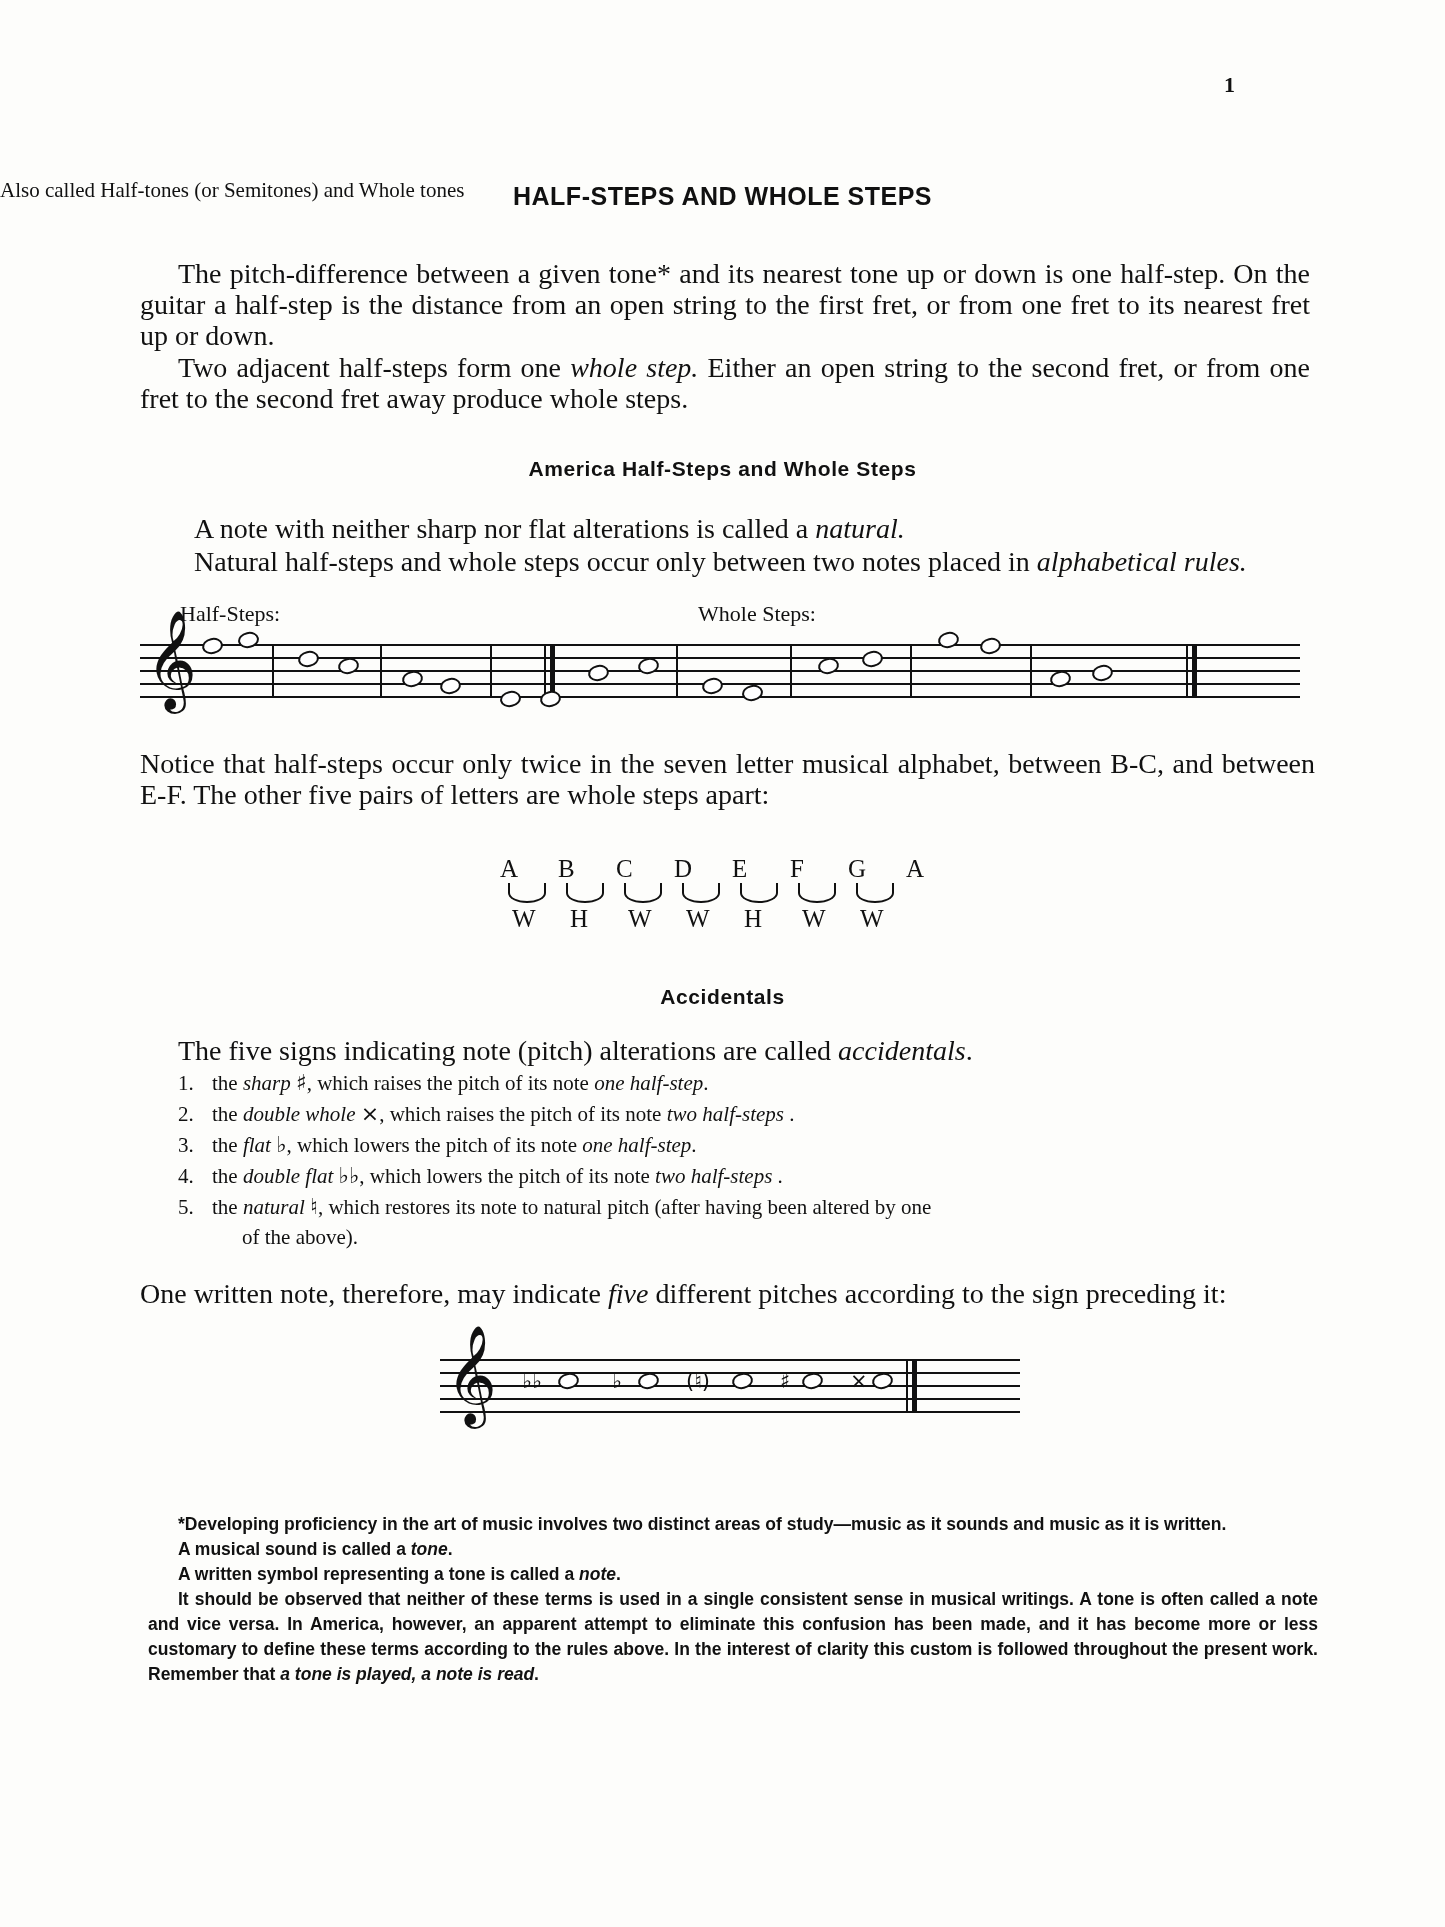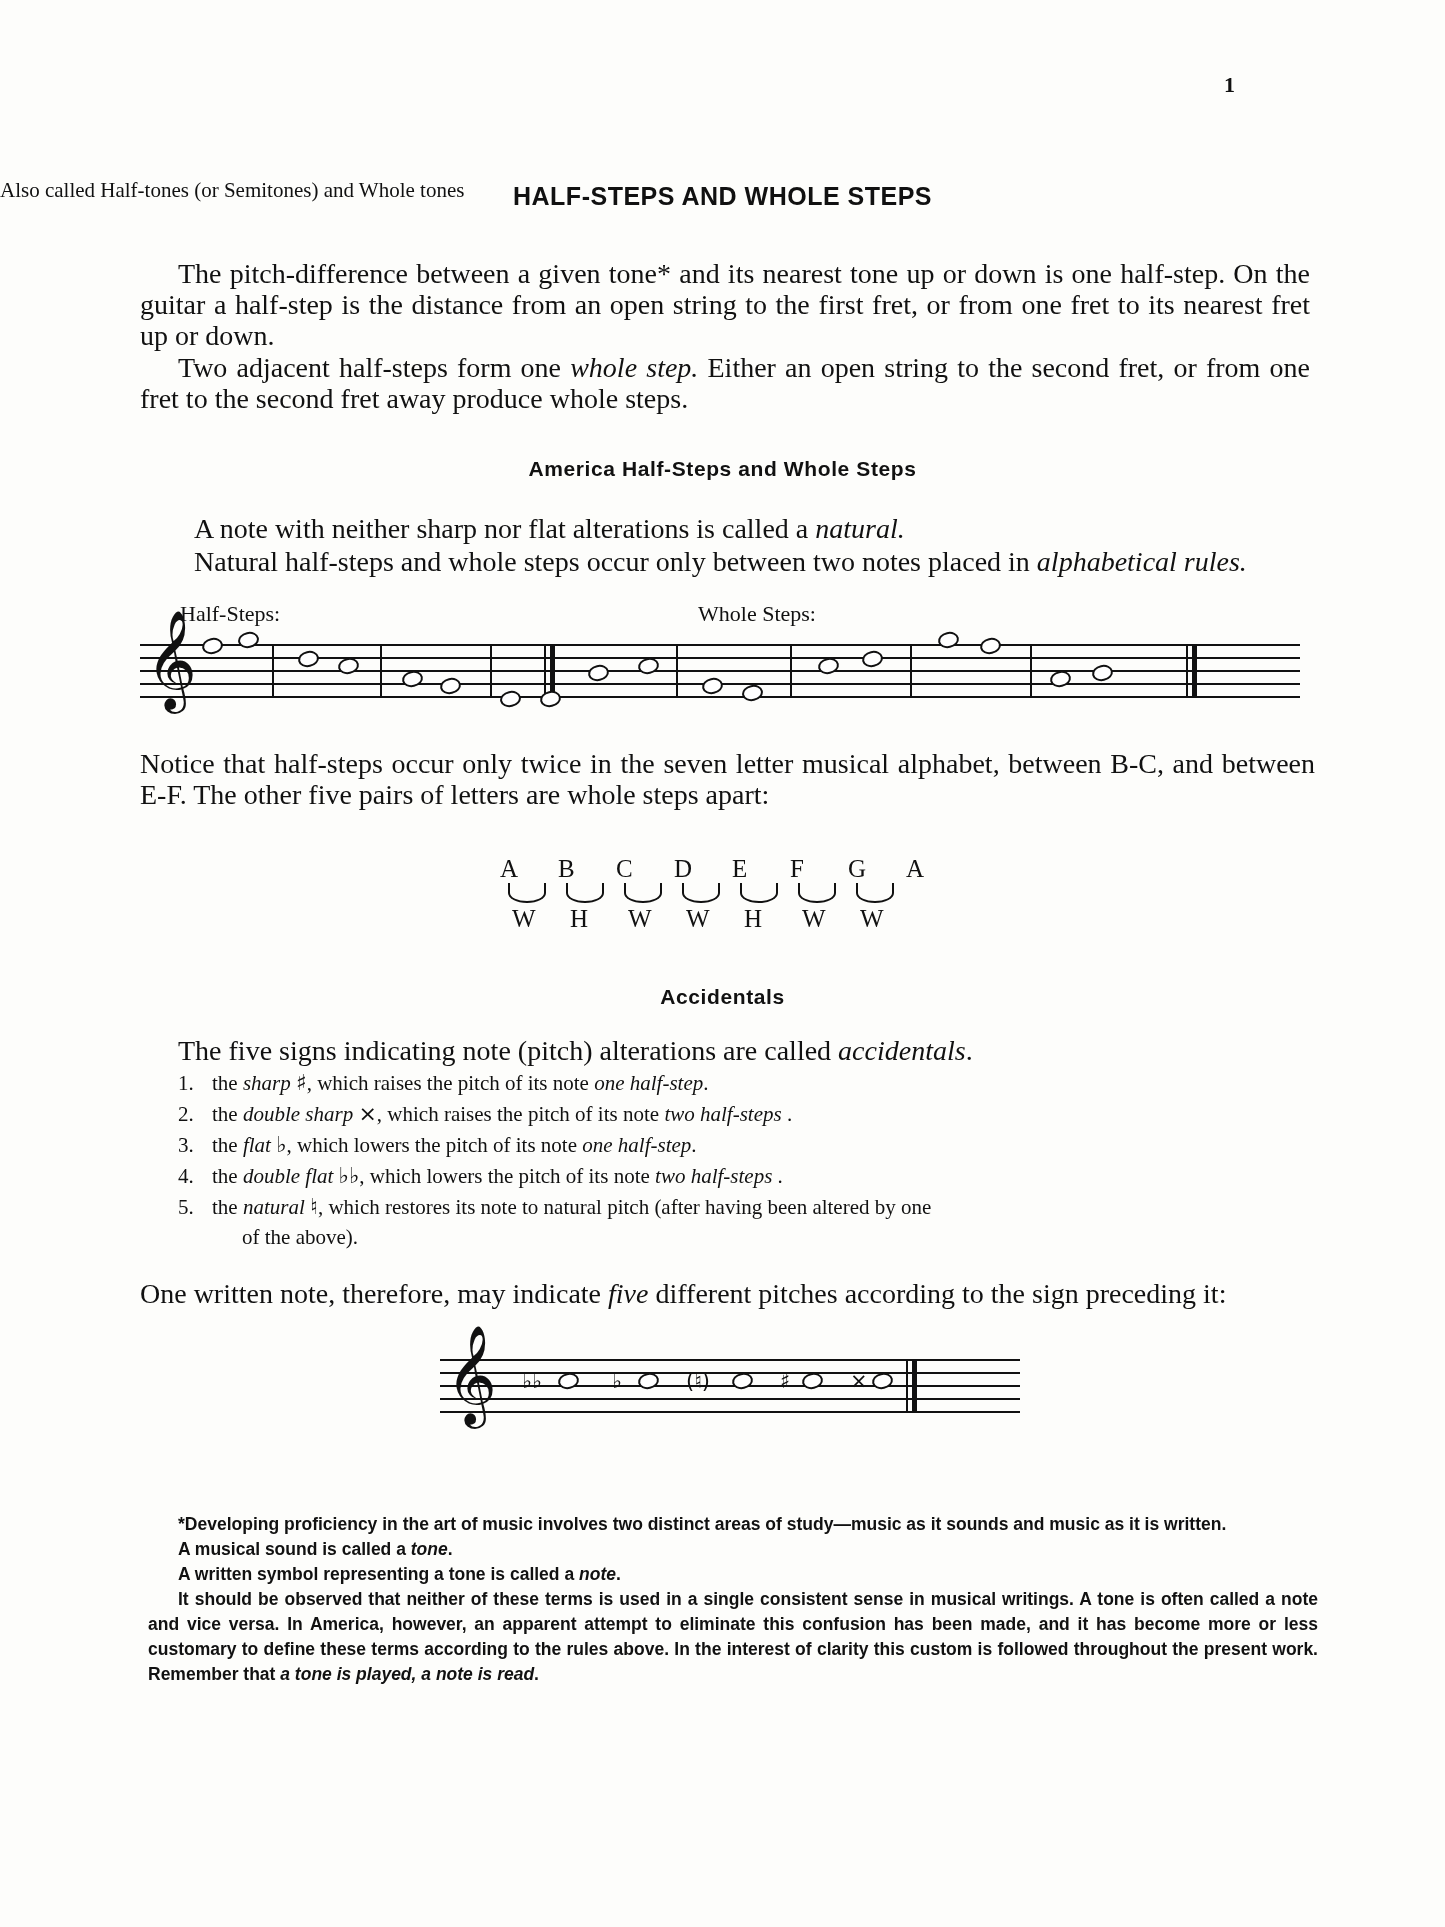--- a/index.html
+++ b/index.html
@@ -328,21 +328,21 @@
     <span>The five signs indicating note (pitch) alterations are called </span><i>accidentals</i><span>.</span>
   </div>
 
   <div class="num-list">
     <div class="li">
       <span class="num">1.</span>
       <span>the </span><i>sharp</i>&nbsp;<span class="accidental-glyph">♯</span><span>, which raises the pitch of its note </span><i>one half-step</i><span>.</span>
     </div>
     <div class="li">
       <span class="num">2.</span>
-      <span>the </span><i>double sharp</i>&nbsp;<span class="accidental-glyph">×</span><span>, which raises the pitch of its note </span><i>two half-steps</i><span> .</span>
+      <span>the </span><i>double whole</i>&nbsp;<span class="accidental-glyph">×</span><span>, which raises the pitch of its note </span><i>two half-steps</i><span> .</span>
     </div>
     <div class="li">
       <span class="num">3.</span>
       <span>the </span><i>flat</i>&nbsp;<span class="accidental-glyph">♭</span><span>, which lowers the pitch of its note </span><i>one half-step</i><span>.</span>
     </div>
     <div class="li">
       <span class="num">4.</span>
       <span>the </span><i>double flat</i>&nbsp;<span class="accidental-glyph">♭♭</span><span>, which lowers the pitch of its note </span><i>two half-steps</i><span> .</span>
     </div>
     <div class="li">

